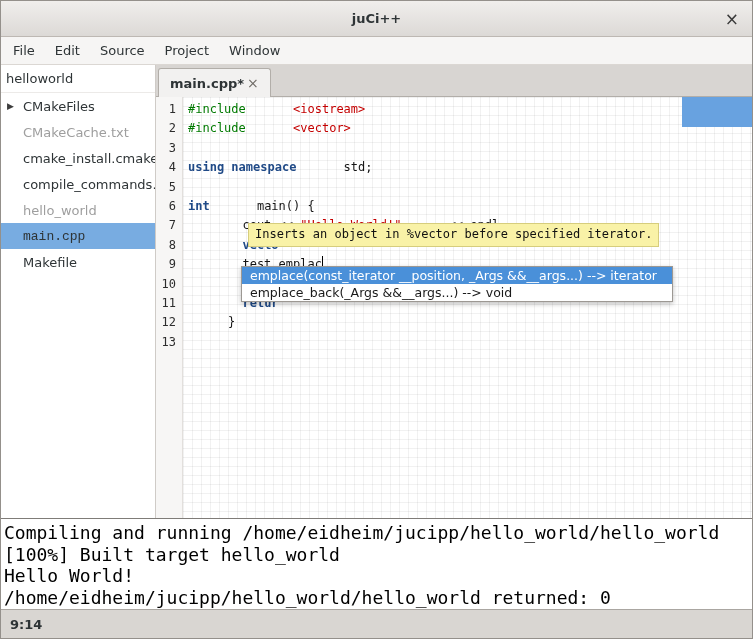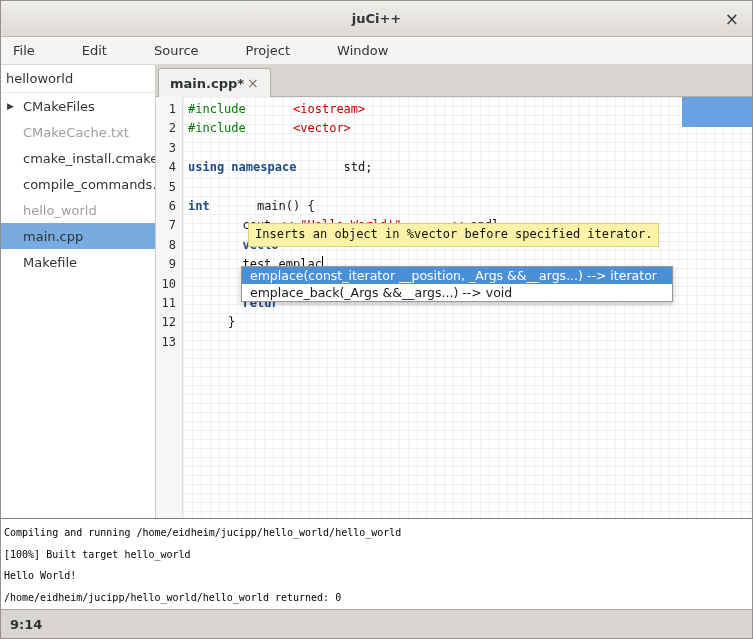--- a/index.html
+++ b/index.html
@@ -7,32 +7,32 @@
   body { width:753px; height:639px; font-family:"DejaVu Sans", sans-serif; font-size:13px; color:#2e3436; }
 
   .window { width:753px; height:639px; display:flex; flex-direction:column; background:#fff; border:1px solid #94908b; overflow:hidden; }
 
   
   .titlebar { height:36px; flex:0 0 36px; background:linear-gradient(#f0eeec,#dcd9d6); border-bottom:1px solid #bdb8b3; position:relative; display:flex; align-items:center; justify-content:center; }
   .titlebar .title { font-weight:bold; color:#2e3436; }
   .titlebar .close-btn { position:absolute; right:13px; top:50%; transform:translateY(-50%); font-size:17px; line-height:1; color:#3a3a3a; cursor:default; }
 
   
-  .menubar { height:28px; flex:0 0 28px; display:flex; align-items:stretch; background:#f6f5f4; border-bottom:1px solid #dbd7d3; padding-left:2px;gap:27px; }
+  .menubar { height:28px; flex:0 0 28px; display:flex; align-items:stretch; background:#f6f5f4; border-bottom:1px solid #dbd7d3; padding-left:2px; }
   .menu-item { padding:0 10px; display:flex; align-items:center; color:#2e3436; }
 
   
   .main { flex:1 1 auto; display:flex; min-height:0; }
 
   
   .sidebar { width:155px; flex:0 0 155px; background:#ffffff; border-right:1px solid #cfcbc7; display:flex; flex-direction:column; overflow:hidden; }
   .project-header { height:28px; flex:0 0 28px; display:flex; align-items:center; padding:0 5px; border-bottom:1px solid #eceae8; }
   .file-tree { flex:1; overflow:hidden; }
   .tree-row { height:26px; display:flex; align-items:center; padding-left:22px; position:relative; white-space:nowrap; overflow:hidden; }
-  .tree-row.selected { background:#78ace1; }
+  .tree-row.selected { background:#78ace1;font-family:Liberation Mono, monospace; }
   .tree-row.muted { color:#9e9e9e; }
   .expander { position:absolute; left:6px; top:50%; transform:translateY(-50%); font-size:9px; color:#3c3c3c; }
 
   
   .editor-pane { flex:1 1 auto; display:flex; flex-direction:column; min-width:0; }
   .tabbar { height:32px; flex:0 0 32px; background:#d8d5d2; border-bottom:1px solid #b2aea9; display:flex; align-items:flex-end; padding-left:2px; }
   .tab { height:29px; background:#f2f1f0; border:1px solid #b2aea9; border-bottom:none; border-radius:3px 3px 0 0; display:flex; align-items:center; gap:3px; padding:0 11px; margin-bottom:-1px; }
   .tab .tab-label { font-weight:bold; color:#2e3436; }
   .tab .tab-close { color:#6f6b66; font-size:14px; line-height:1; }
 
@@ -51,21 +51,21 @@
   .caret { display:inline-block; width:1px; height:15px; background:#000; vertical-align:-3px; }
 
   
   .tooltip { position:absolute; left:92px; top:126px; background:#f9f2a7; border:1px solid #d6cd7d; color:#111; font-family:"DejaVu Sans Mono", monospace; font-size:12px; padding:1px 6px 2px 6px; white-space:nowrap; z-index:5; }
   .completion { position:absolute; left:85px; top:169px; width:432px; background:#fff; border:1px solid #9c9893; z-index:6; box-shadow:0 2px 5px rgba(0,0,0,.25); font-family:"DejaVu Sans", sans-serif; font-size:12.5px; }
   .completion-row { height:17px; display:flex; align-items:center; padding:0 8px; white-space:pre; overflow:hidden; color:#1a1a1a; }
   .completion-row.selected { background:#4a90d9; color:#ffffff; }
   .scroll-thumb { position:absolute; top:0; right:0; width:70px; height:30px; background:#68a2e0; z-index:4; }
 
   
-  .output { height:91px; flex:0 0 91px; background:#fff; border-top:1px solid #7f7c78; font-family:"DejaVu Sans Mono", monospace; font-size:10px; color:#000; padding:3px 0 0 3px; overflow:hidden; }
+  .output { height:91px; flex:0 0 91px; background:#fff; border-top:1px solid #7f7c78; font-family:"DejaVu Sans Mono", monospace; font-size:18px; color:#000; padding:3px 0 0 3px; overflow:hidden; }
   .output-line { line-height:21.5px; white-space:pre; }
 
   
   .statusbar { height:29px; flex:0 0 29px; background:#d9d6d2; border-top:1px solid #aaa6a1; display:flex; align-items:center; padding:0 9px; color:#2e3436;font-weight:bold; }
 </style>
 </head>
 <body>
 
 <div class="window">
 

